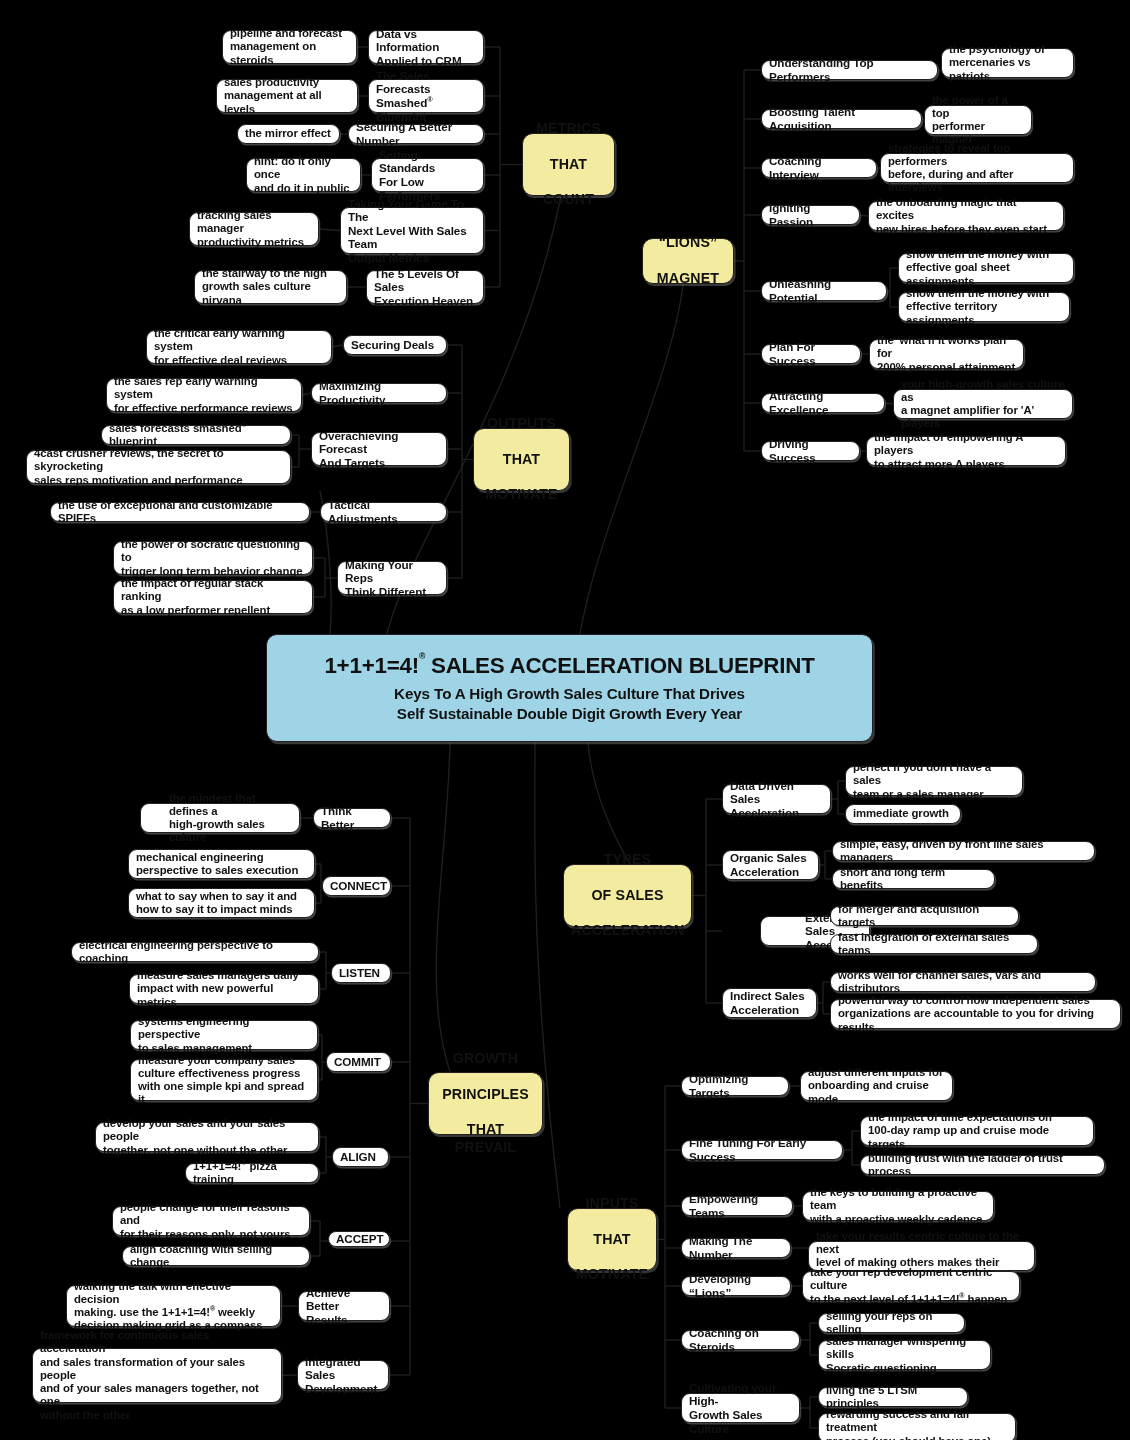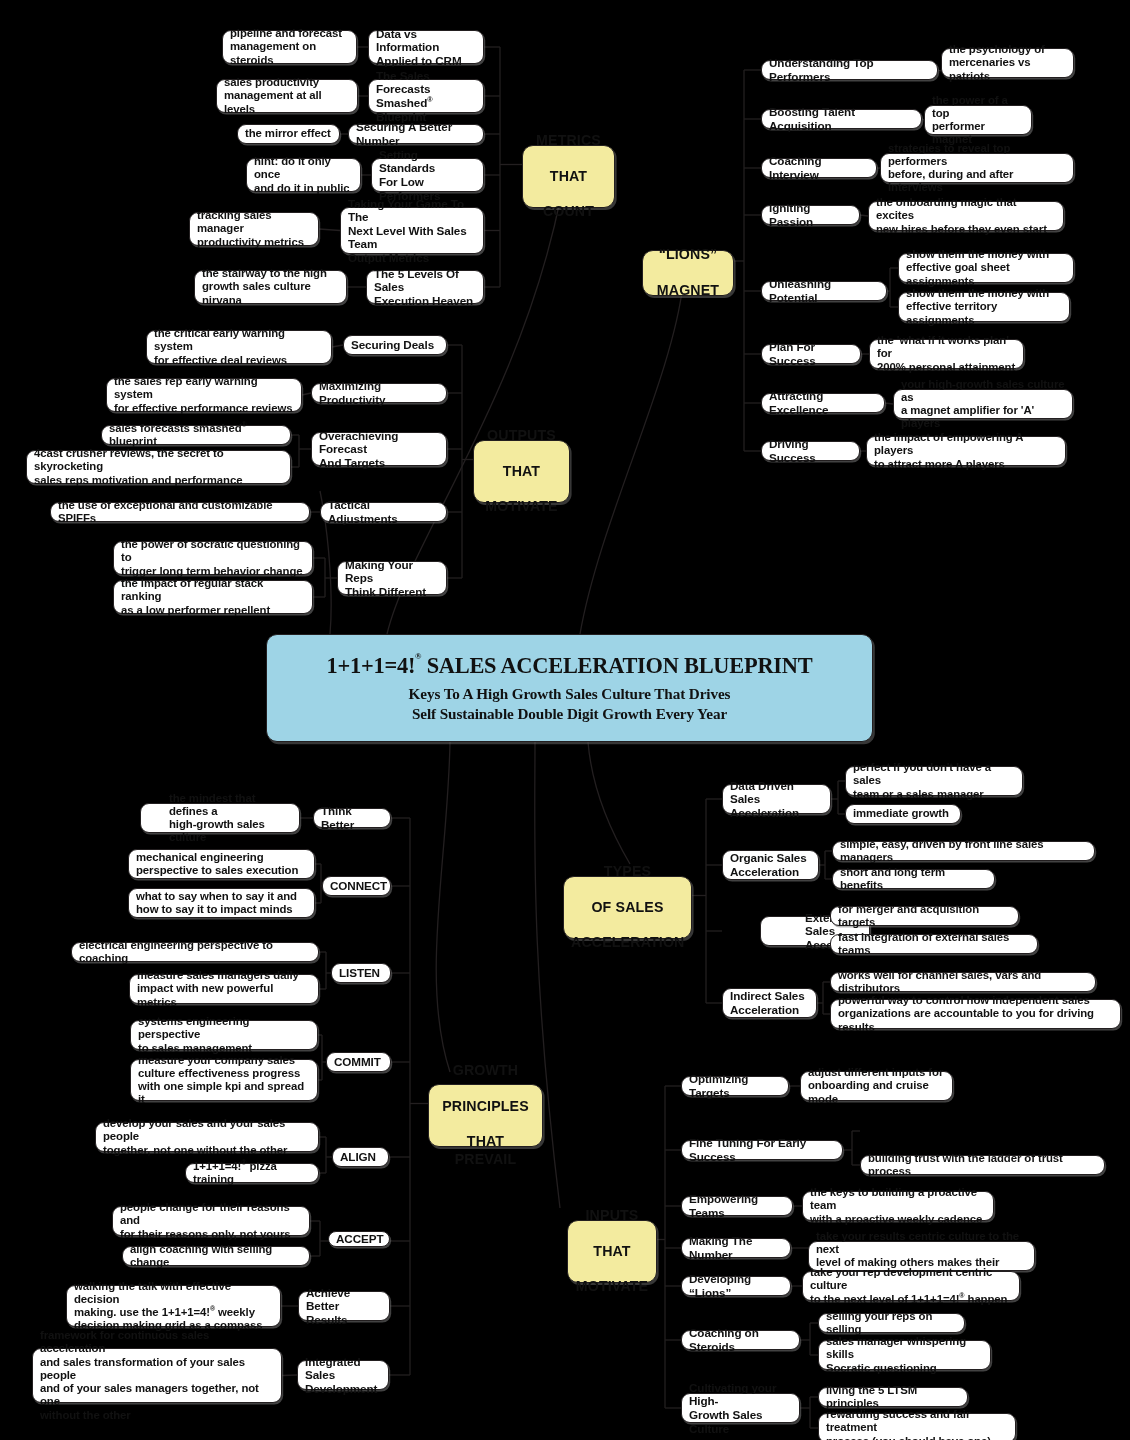--- a/index.html
+++ b/index.html
@@ -55,37 +55,35 @@
     background: #f4ecA0;
     background: #f3eb9f;
     border: 1.8px solid #231f20;
     border-radius: 11px;
     font-size: 14.2px;
     text-align: center;
     justify-content: center;
     line-height: 1.26;
     letter-spacing: 0.15px;
     box-shadow: 1.6px 2px 0 rgba(110,110,110,0.5);
-    margin-top: 12px;
   }
   .cat span { text-align: center; }
   
   #root {
     position: absolute;
     background: #9ed4e6;
     border: 1.8px solid #231f20;
     border-radius: 11px;
     box-shadow: 1.8px 2.2px 0 rgba(110,110,110,0.5);
     display: flex;
     flex-direction: column;
     align-items: center;
     justify-content: center;
     z-index: 4;
     color: #111;
-    font-family: Liberation Serif, serif;
   }
   #root .r-title {
     font-size: 22.4px;
     font-weight: bold;
     letter-spacing: -0.25px;
     white-space: nowrap;
     margin-bottom: 5px;
   }
   #root .r-sub {
     font-size: 15.2px;
@@ -528,20 +526,23 @@
   <div class="node topic" style="left:681px;top:1076px;width:108px;height:20px;">
       <span>Optimizing Targets</span>
     </div>
   <div class="node leaf" style="left:800px;top:1071px;width:153px;height:30px;">
       <span>adjust different inputs for<br>onboarding and cruise mode</span>
     </div>
 
   <div class="node topic" style="left:681px;top:1140px;width:162px;height:20px;">
       <span>Fine Tuning For Early Success</span>
     </div>
+  <div class="node leaf" style="left:860px;top:1116px;width:234px;height:30px;">
+      <span>the impact of time expectations on<br>100-day ramp up and cruise mode targets</span>
+    </div>
   <div class="node leaf" style="left:860px;top:1155px;width:245px;height:20px;">
       <span>building trust with the ladder of trust process</span>
     </div>
 
   <div class="node topic" style="left:681px;top:1196px;width:112px;height:20px;">
       <span>Empowering Teams</span>
     </div>
   <div class="node leaf" style="left:802px;top:1191px;width:192px;height:30px;">
       <span>the keys to building a proactive team<br>with a proactive weekly cadence</span>
     </div>

